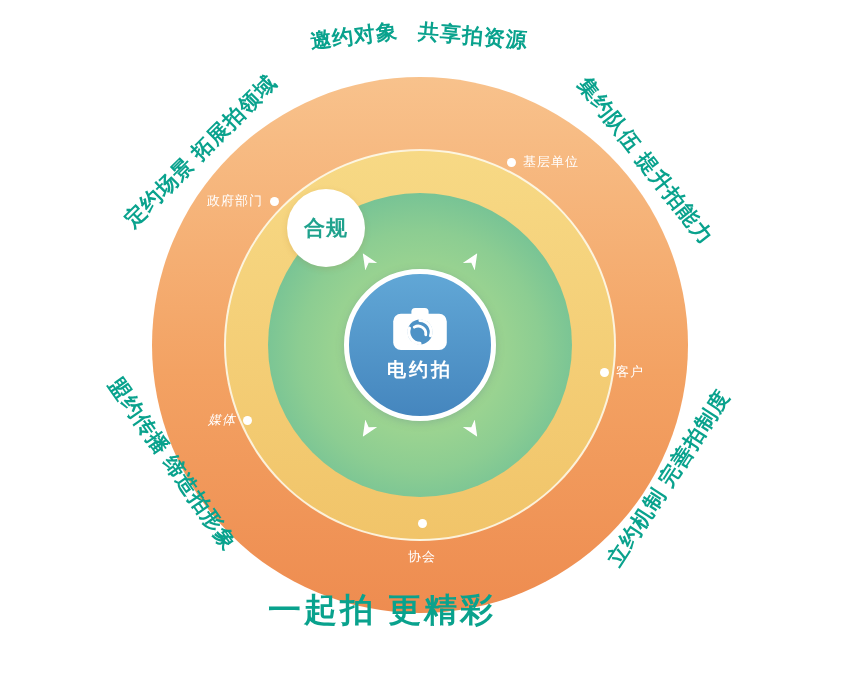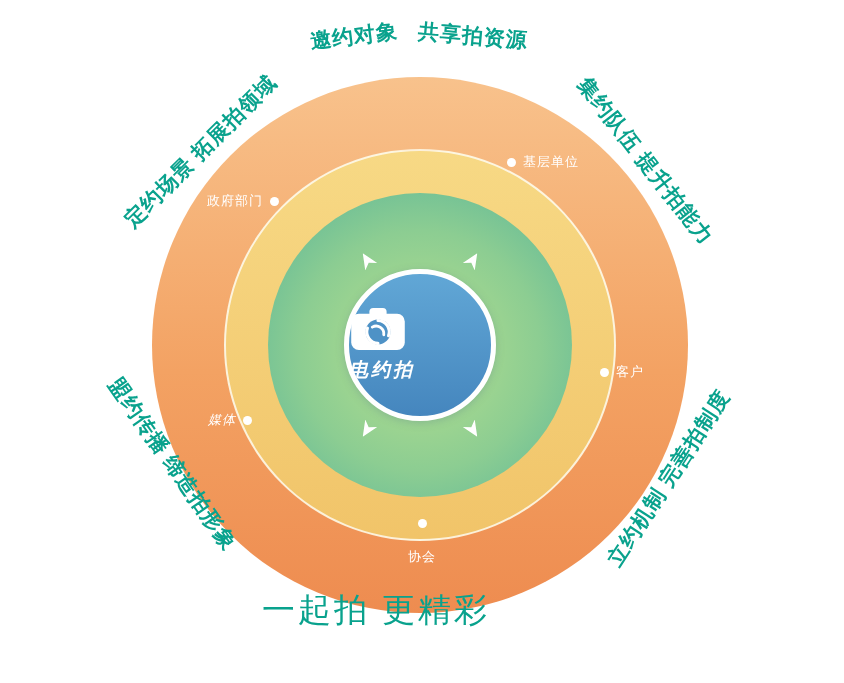--- a/index.html
+++ b/index.html
@@ -30,23 +30,22 @@
     border:2px solid rgba(255,255,255,.75);
   }
   .green-ring{
     left:268px;top:193px;width:304px;height:304px;
     background:radial-gradient(circle at 50% 52%,var(--color-green_inner) 0%,#8ccd92 55%,var(--color-green_outer) 100%);
   }
   .center-circle{
     left:344px;top:269px;width:152px;height:152px;
     background:linear-gradient(180deg,var(--color-blue_light) 0%,var(--color-blue_dark) 100%);
     border:5px solid #fff;
-    display:flex;flex-direction:column;align-items:flex-start;justify-content:center;
+    display:flex;flex-direction:column;align-items:center;justify-content:center;
     box-shadow:0 2px 8px rgba(60,100,140,.25);
-    font-style:italic;
   }
   .center-title{color:#fff;font-size:19px;font-weight:700;letter-spacing:3px;margin-top:5px;}
   .satellite{
     position:absolute;width:78px;height:78px;border-radius:50%;background:#fff;
     display:flex;align-items:center;justify-content:center;
     color:#1fa28d;font-size:21px;font-weight:700;letter-spacing:1px;
     box-shadow:0 2px 6px rgba(160,110,40,.18);
   }
   .sat-1{left:287px;top:189px;} .sat-2{left:474px;top:189px;}
   .sat-3{left:287px;top:384px;} .sat-4{left:474px;top:384px;}
@@ -73,38 +72,41 @@
     letter-spacing:1px;white-space:nowrap;
   }
   .ot-top{left:310px;top:22px;display:flex;gap:20px;}
   .ot-top .seg1{display:inline-block;transform:rotate(-7deg);}
   .ot-top .seg2{display:inline-block;transform:rotate(5deg);}
   .ot-top-left{left:98px;top:137px;width:205px;text-align:center;transform:rotate(-45deg);}
   .ot-top-right{left:543px;top:147px;width:205px;text-align:center;transform:rotate(52deg);}
   .ot-bottom-left{left:70px;top:450px;width:205px;text-align:center;transform:rotate(55deg);}
   .ot-bottom-right{left:566px;top:464px;width:205px;text-align:center;transform:rotate(-57deg);}
   .slogan{
-    position:absolute;left:0;top:588px;width:752px;text-align:center;
-    color:var(--color-teal);font-size:33px;font-weight:400;letter-spacing:3px;
+    position:absolute;left:6px;top:588px;width:752px;text-align:center;
+    color:var(--color-teal);font-size:33px;font-weight:700;letter-spacing:3px;
   }
 </style>
 </head>
 <body>
 
 <div class="stage">
 
   <div class="circle outer-ring"></div>
   <div class="circle yellow-ring"></div>
   <div class="circle green-ring"></div>
 
   <div class="arrow arrow-tl"></div>
   <div class="arrow arrow-tr"></div>
   <div class="arrow arrow-bl"></div>
   <div class="arrow arrow-br"></div>
 
+  <div class="satellite sat-1">
+    <span>合规</span>
+  </div>
 
   <div class="ring-label rl-gov">
     <span>政府部门</span>
     <span class="dot"></span>
   </div>
   <div class="ring-label rl-base">
     <span class="dot"></span>
     <span>基层单位</span>
   </div>
   <div class="ring-label rl-media">

